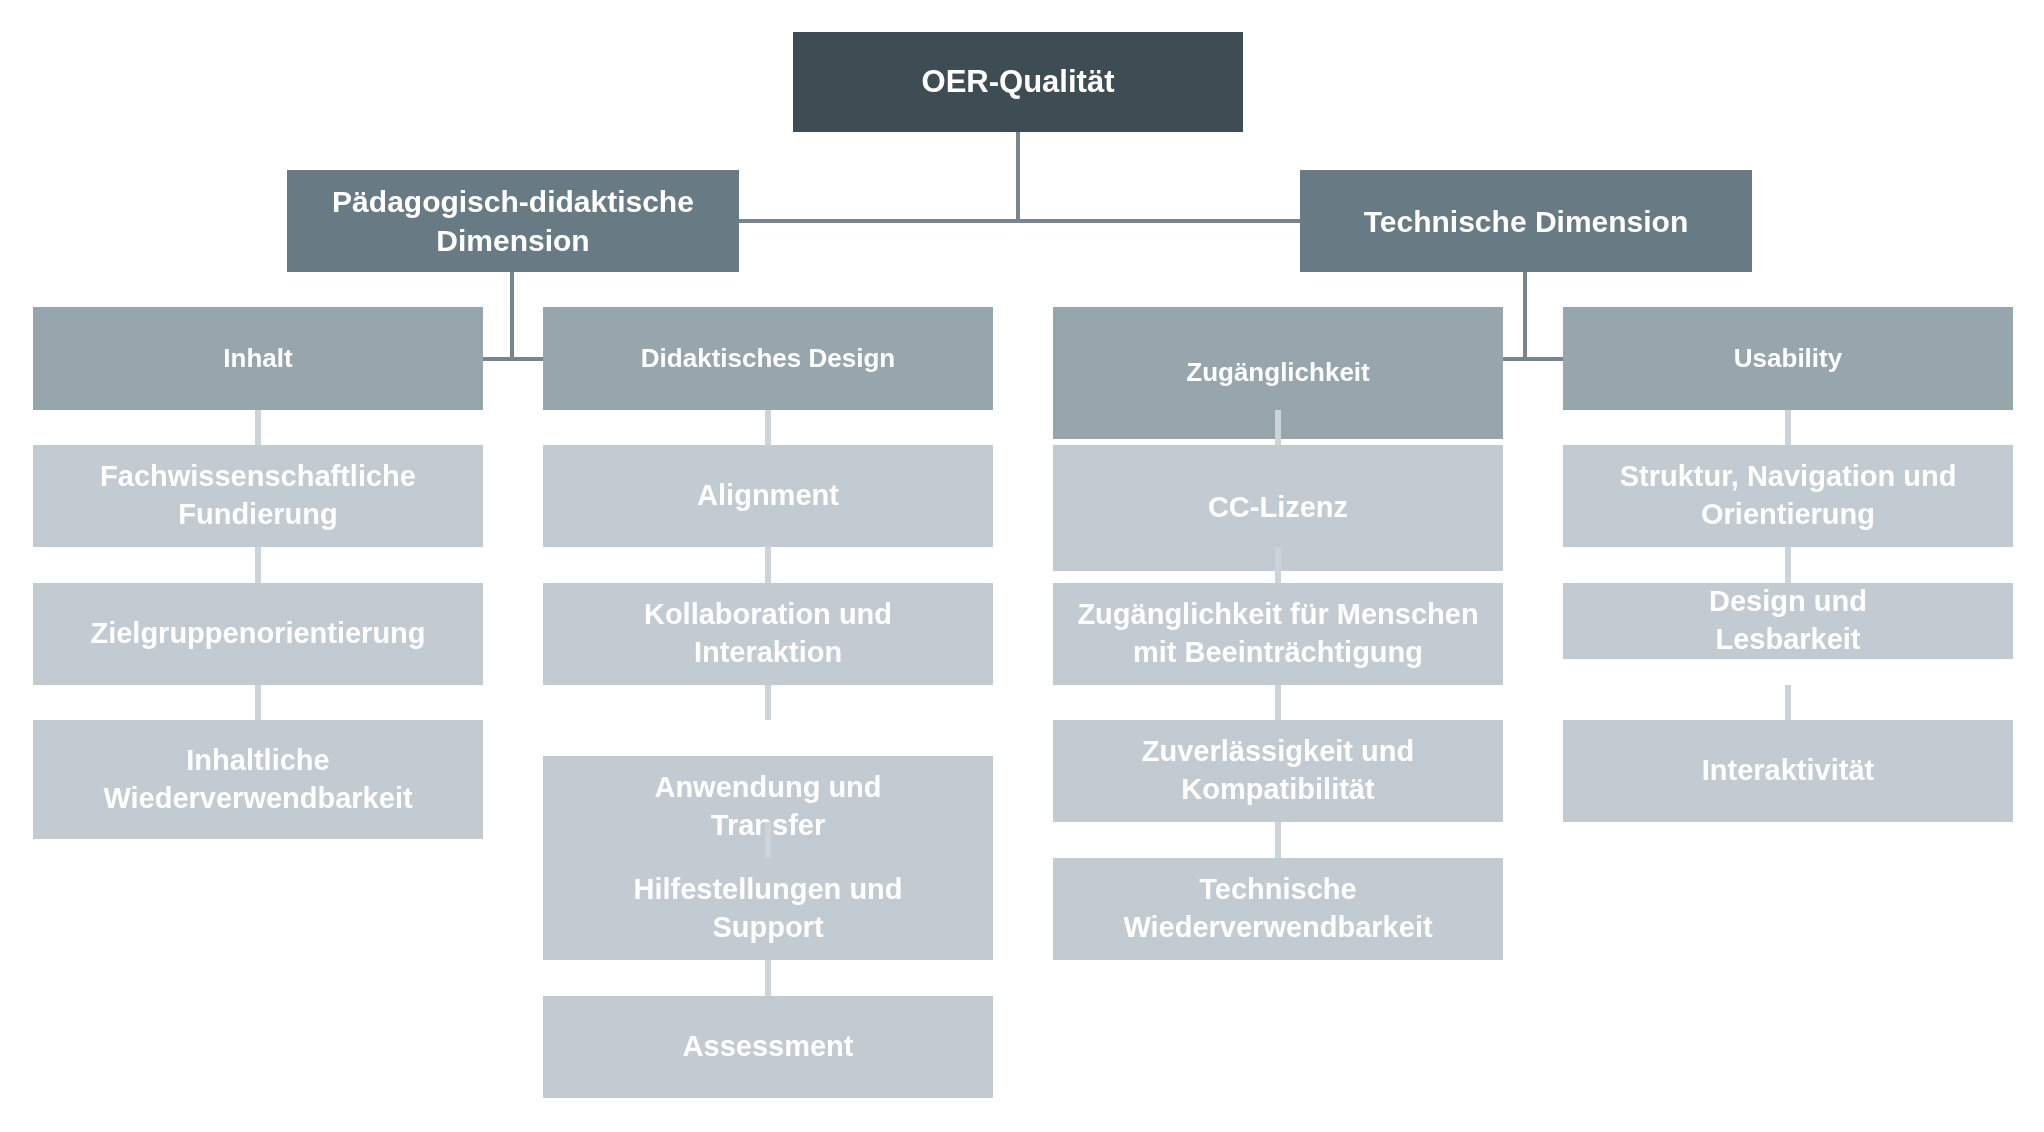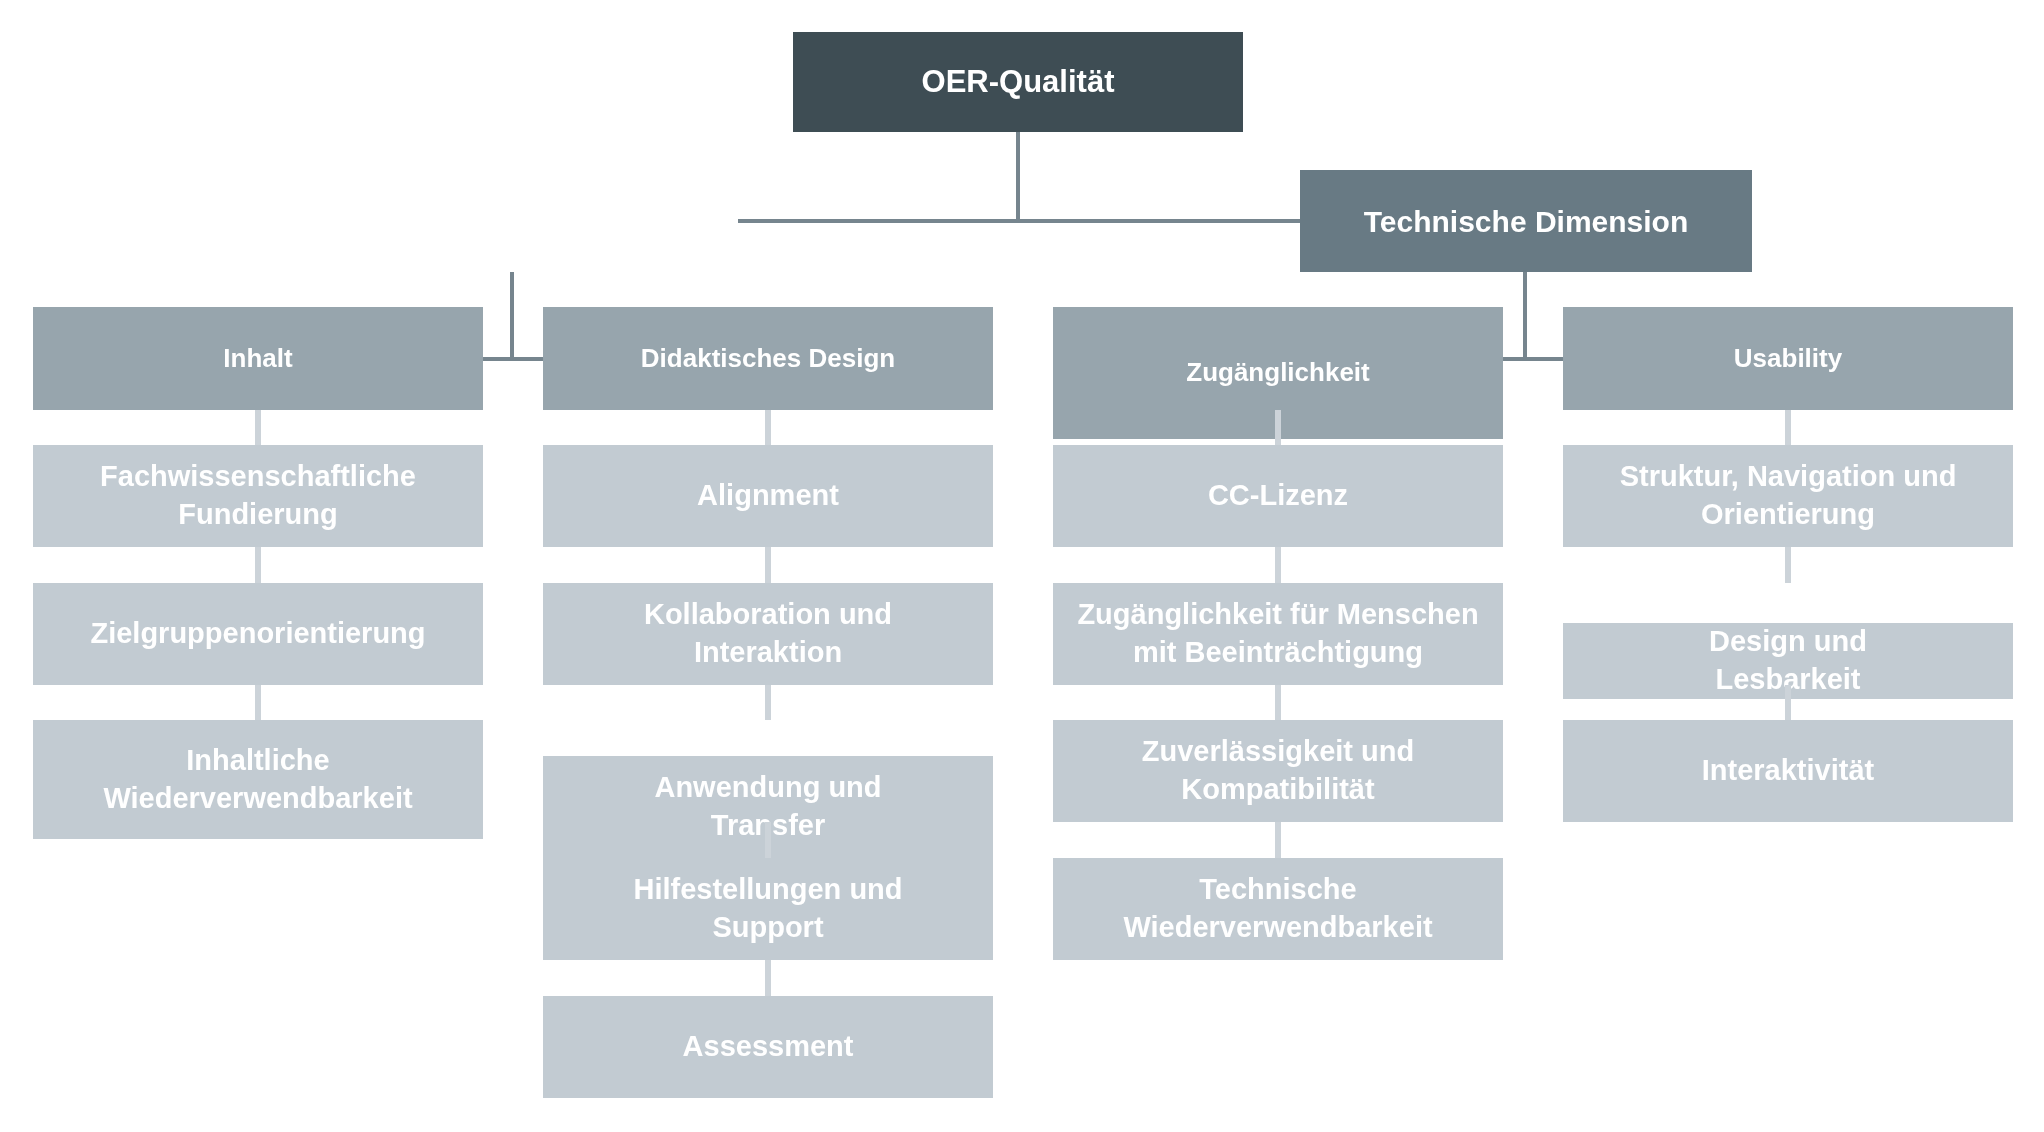--- a/index.html
+++ b/index.html
@@ -41,20 +41,22 @@
 </head>
 <body>
 
 <div id="canvas">
 
   <div class="node lvl1" style="left:793px; top:32px; width:450px; height:100px;">OER-Qualität</div>
 
   <div class="conn dark" style="left:1016px; top:132px; width:4px; height:90px;"></div>
   <div class="conn dark" style="left:738px; top:219px; width:562px; height:4px;"></div>
 
+  <div class="node lvl2" style="left:287px; top:170px; width:452px; height:102px;">Pädagogisch-didaktische
+Dimension</div>
   <div class="node lvl2" style="left:1300px; top:170px; width:452px; height:102px;">Technische Dimension</div>
 
   <div class="conn dark" style="left:510px; top:272px; width:4px; height:88px;"></div>
   <div class="conn dark" style="left:483px; top:357px; width:60px; height:4px;"></div>
 
   <div class="conn dark" style="left:1523px; top:272px; width:4px; height:88px;"></div>
   <div class="conn dark" style="left:1503px; top:357px; width:60px; height:4px;"></div>
 
   <div class="node lvl3" style="left:33px; top:307px; width:450px; height:103px;">Inhalt</div>
   <div class="conn light" style="left:255px; top:410px; width:6px; height:35px;"></div>
@@ -76,34 +78,34 @@
   <div class="node lvl4" style="left:543px; top:720px; width:450px; height:102px;margin-top:36px;">Anwendung und
 Transfer</div>
   <div class="conn light" style="left:765px; top:822px; width:6px; height:36px;"></div>
   <div class="node lvl4" style="left:543px; top:858px; width:450px; height:102px;">Hilfestellungen und
 Support</div>
   <div class="conn light" style="left:765px; top:960px; width:6px; height:36px;"></div>
   <div class="node lvl4" style="left:543px; top:996px; width:450px; height:102px;text-align:center;">Assessment</div>
 
   <div class="node lvl3" style="left:1053px; top:307px; width:450px; height:132px;">Zugänglichkeit</div>
   <div class="conn light" style="left:1275px; top:410px; width:6px; height:35px;"></div>
-  <div class="node lvl4" style="left:1053px; top:445px; width:450px; height:102px;">CC-Lizenz</div>
+  <div class="node lvl4" style="left:1053px; top:445px; width:450px; height:126px;">CC-Lizenz</div>
   <div class="conn light" style="left:1275px; top:547px; width:6px; height:36px;"></div>
   <div class="node lvl4" style="left:1053px; top:583px; width:450px; height:102px;">Zugänglichkeit für Menschen
 mit Beeinträchtigung</div>
   <div class="conn light" style="left:1275px; top:685px; width:6px; height:35px;"></div>
   <div class="node lvl4" style="left:1053px; top:720px; width:450px; height:102px;">Zuverlässigkeit und
 Kompatibilität</div>
   <div class="conn light" style="left:1275px; top:822px; width:6px; height:36px;"></div>
   <div class="node lvl4" style="left:1053px; top:858px; width:450px; height:102px;">Technische
 Wiederverwendbarkeit</div>
 
   <div class="node lvl3" style="left:1563px; top:307px; width:450px; height:103px;">Usability</div>
   <div class="conn light" style="left:1785px; top:410px; width:6px; height:35px;"></div>
   <div class="node lvl4" style="left:1563px; top:445px; width:450px; height:102px;">Struktur, Navigation und
 Orientierung</div>
   <div class="conn light" style="left:1785px; top:547px; width:6px; height:36px;"></div>
-  <div class="node lvl4" style="left:1563px; top:583px; width:450px; height:76px;margin-top:40px;">Design und
+  <div class="node lvl4" style="left:1563px; top:583px; width:450px; height:76px;">Design und
 Lesbarkeit</div>
   <div class="conn light" style="left:1785px; top:685px; width:6px; height:35px;"></div>
   <div class="node lvl4" style="left:1563px; top:720px; width:450px; height:102px;">Interaktivität</div>
 
 </div>
 
 </body></html>

